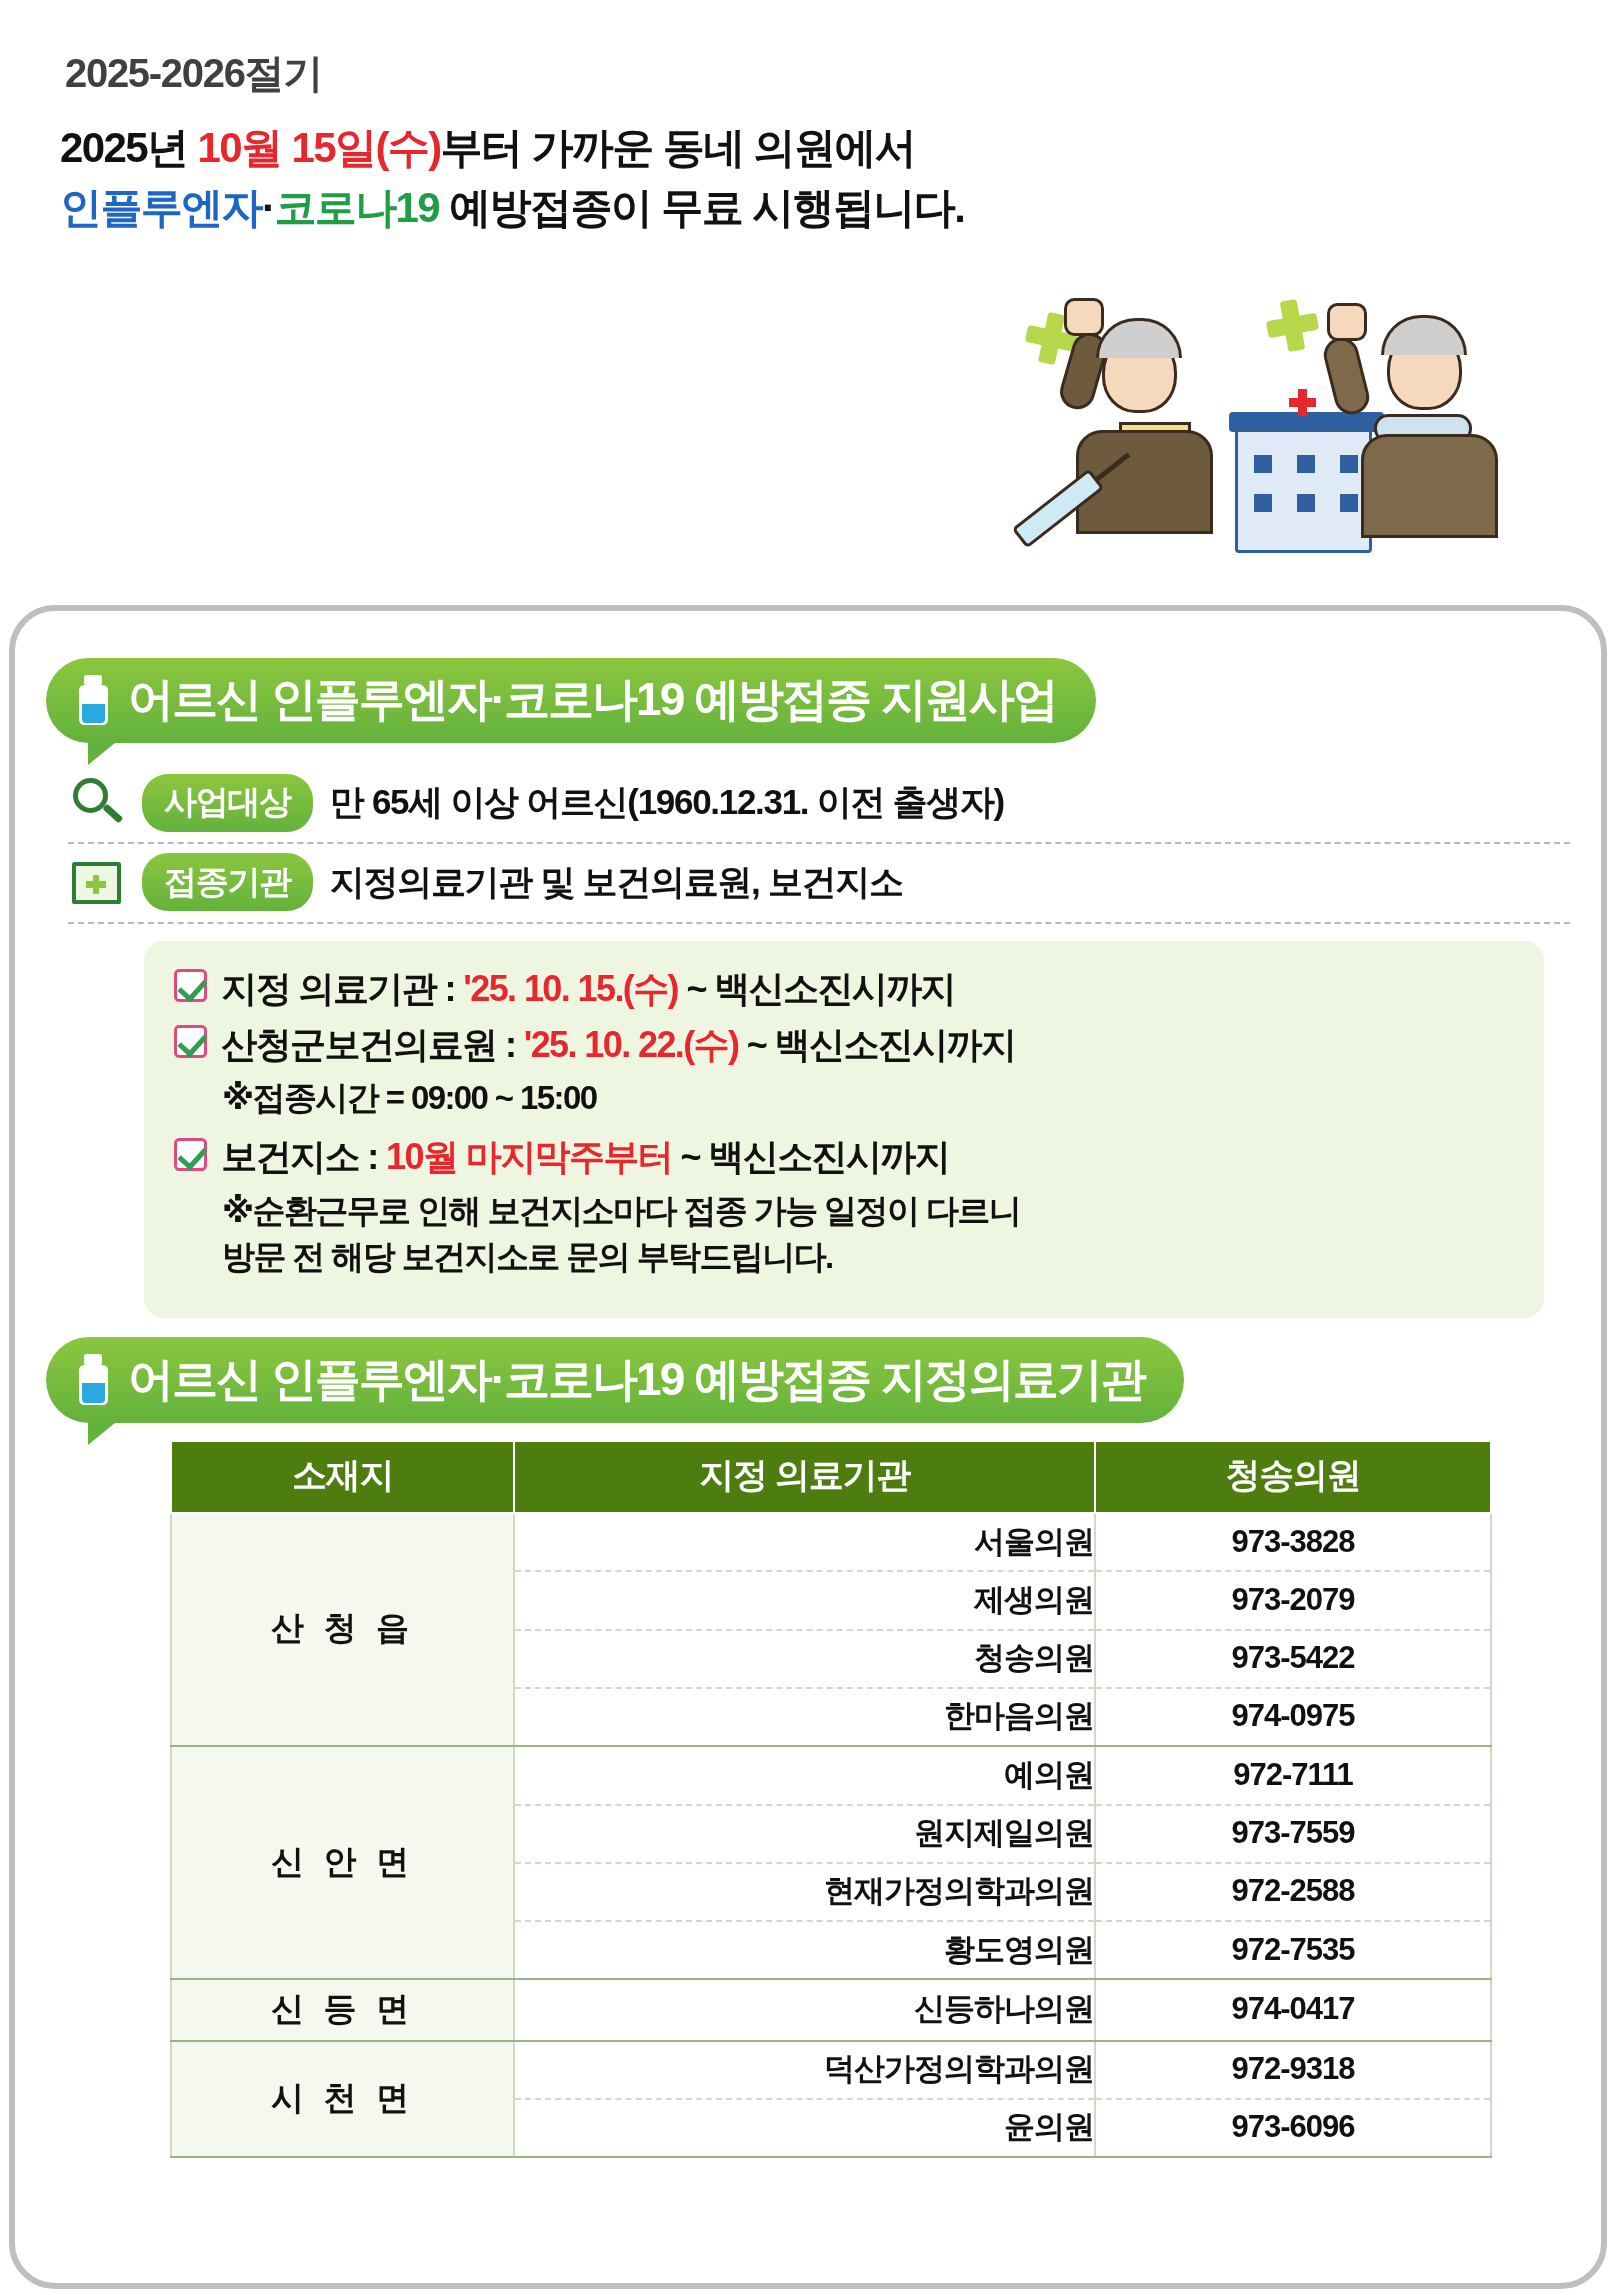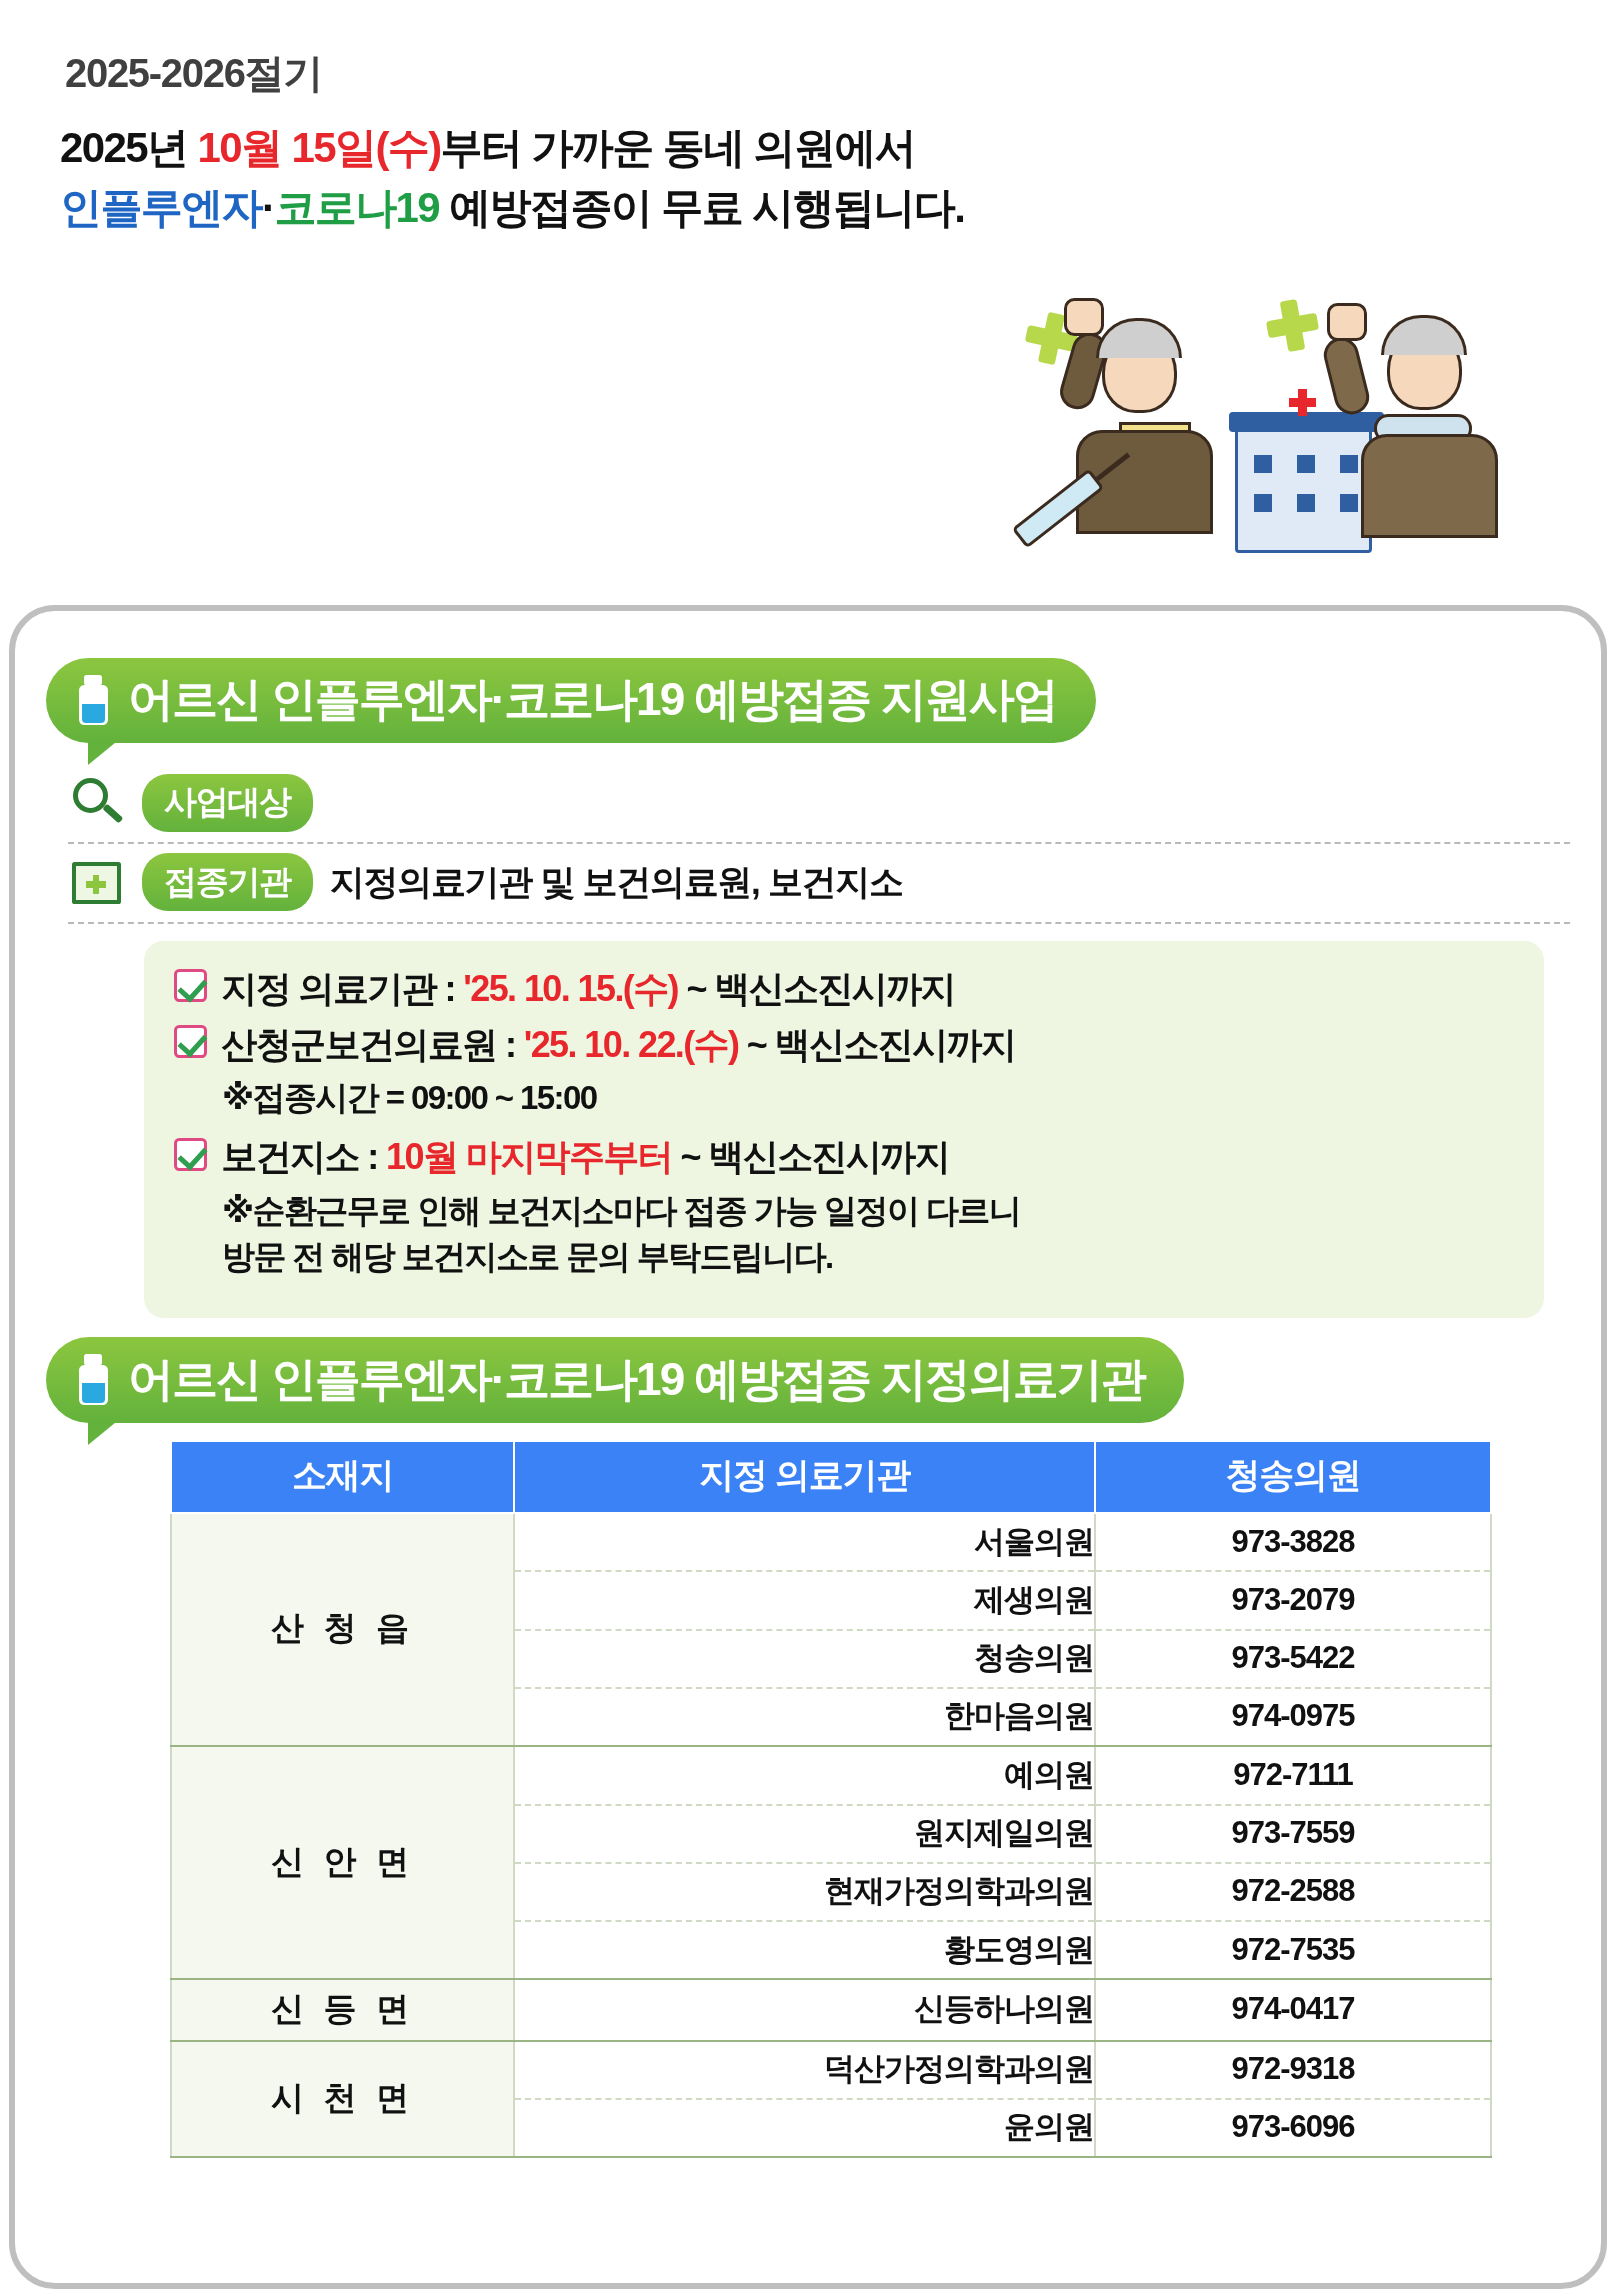--- a/index.html
+++ b/index.html
@@ -276,21 +276,21 @@
   .sched-note { font-size: 33px; font-weight: 700; letter-spacing: -1.6px; color: #111; margin: 2.6px 0 11.7px 48px; line-height: 1.38; }
 
   
   .table-wrap { margin: 17px 78px 0 124px; }
   table.clinics {
     width: 100%;
     border-collapse: collapse;
     table-layout: fixed;
   }
   table.clinics th {
-    background: #3b82f6;
+    background: #4d7c0f;
     color: #ffffff;
     font-size: 35px;
     font-weight: 900;
     letter-spacing: -1.3px;
     padding: 10.4px 0 13px 0;
     border: 2px solid #ffffff;
   }
   table.clinics td {
     border-left: 2px solid #cfd9c4;
     border-right: 2px solid #cfd9c4;
@@ -386,20 +386,21 @@
 
   
   <div class="info-list">
 
     <div class="info-row dashed">
       <div class="row-icon">
         <div class="mag"></div>
           <div class="mag-h"></div>
       </div>
       <div class="pill">사업대상</div>
+      <div class="row-value">만 65세 이상 어르신(1960.12.31. 이전 출생자)</div>
     </div>
 
     <div class="info-row dashed">
       <div class="row-icon">
         <div class="hosp-i"></div>
       </div>
       <div class="pill">접종기관</div>
       <div class="row-value">지정의료기관 및 보건의료원, 보건지소</div>
     </div>
 

